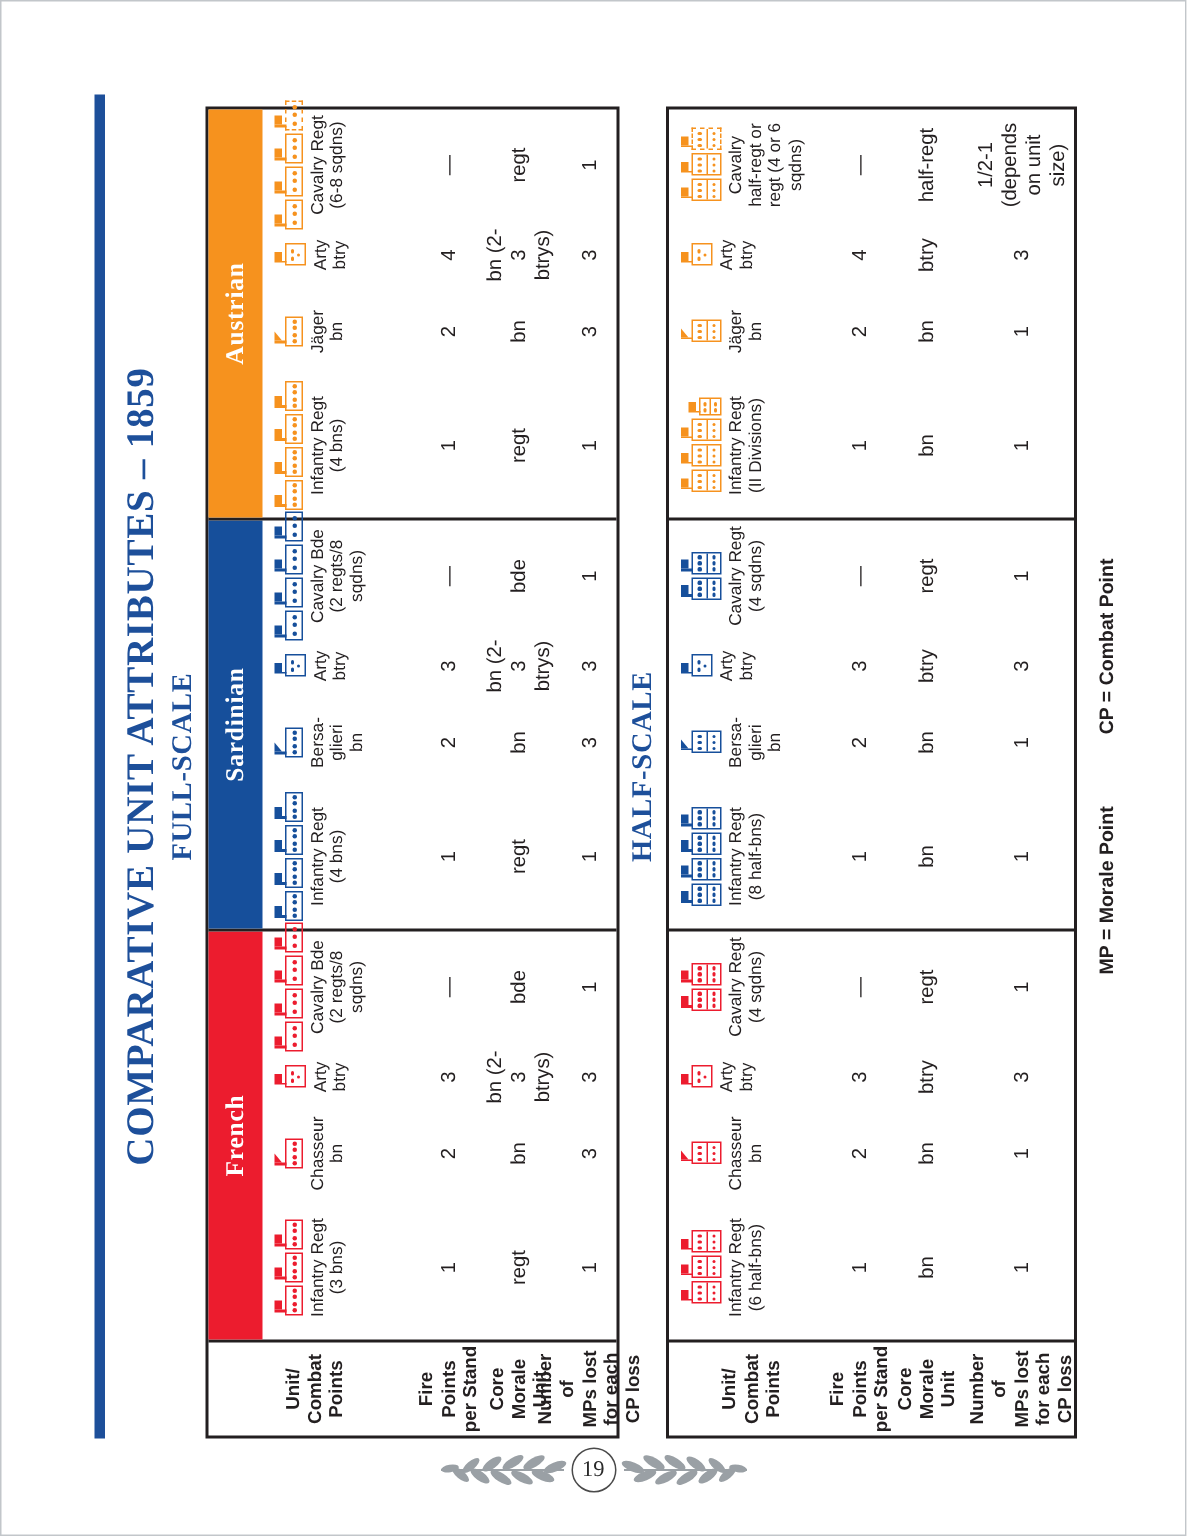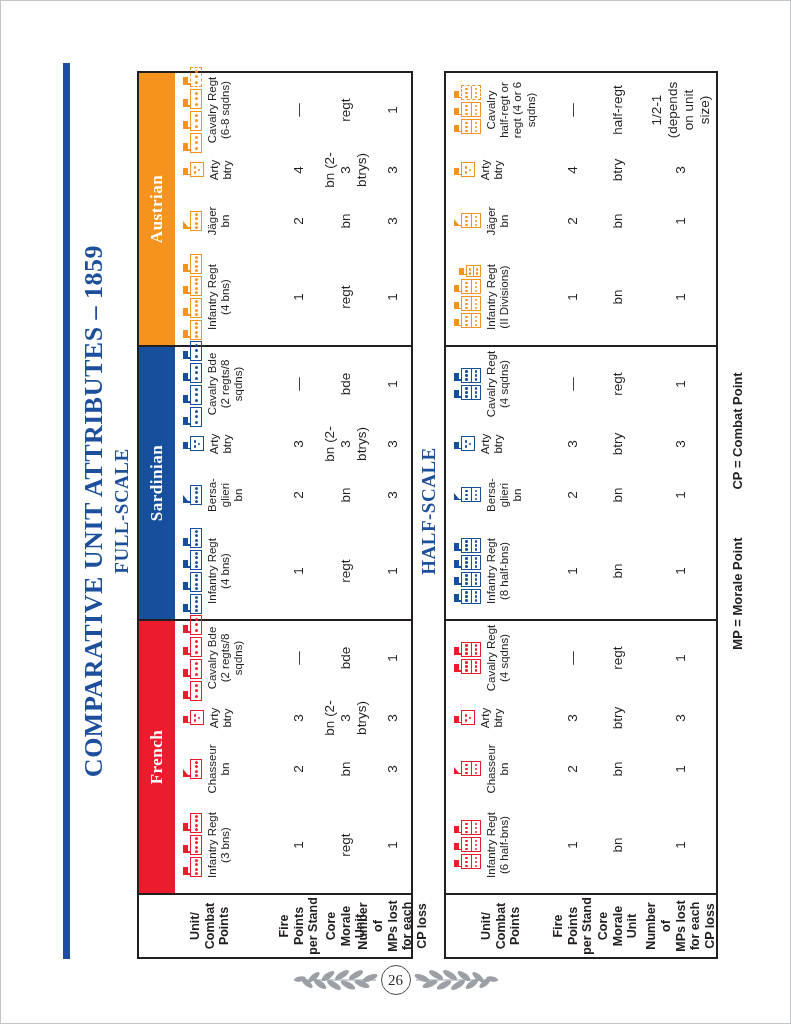--- a/index.html
+++ b/index.html
@@ -952,21 +952,21 @@
         <ellipse cx="56" cy="18" rx="8" ry="3" transform="rotate(28 56 18)"></ellipse>
         <ellipse cx="50" cy="8" rx="8" ry="3" transform="rotate(-32 50 8)"></ellipse>
         <ellipse cx="42" cy="18" rx="8" ry="3" transform="rotate(32 42 18)"></ellipse>
         <ellipse cx="36" cy="9" rx="7.5" ry="3" transform="rotate(-36 36 9)"></ellipse>
         <ellipse cx="28" cy="17" rx="7.5" ry="3" transform="rotate(36 28 17)"></ellipse>
         <ellipse cx="22" cy="10" rx="7" ry="2.8" transform="rotate(-40 22 10)"></ellipse>
         <ellipse cx="15" cy="16" rx="7" ry="2.8" transform="rotate(40 15 16)"></ellipse>
         <ellipse cx="8" cy="12" rx="6" ry="2.5" transform="rotate(-10 8 12)"></ellipse>
       </g>
     </svg>
-    <div class="pnum">26</div>
+    <div class="pnum">19</div>
     <svg width="86" height="26" viewBox="0 0 86 26" style="transform:scaleX(-1);">
       <g fill="#9aa0a5">
         <path d="M2 13 H 84" stroke="#9aa0a5" stroke-width="1.2"></path>
         <ellipse cx="78" cy="11" rx="8" ry="3" transform="rotate(-22 78 11)"></ellipse>
         <ellipse cx="70" cy="17" rx="8" ry="3" transform="rotate(22 70 17)"></ellipse>
         <ellipse cx="64" cy="8" rx="8" ry="3" transform="rotate(-30 64 8)"></ellipse>
         <ellipse cx="56" cy="18" rx="8" ry="3" transform="rotate(28 56 18)"></ellipse>
         <ellipse cx="50" cy="8" rx="8" ry="3" transform="rotate(-32 50 8)"></ellipse>
         <ellipse cx="42" cy="18" rx="8" ry="3" transform="rotate(32 42 18)"></ellipse>
         <ellipse cx="36" cy="9" rx="7.5" ry="3" transform="rotate(-36 36 9)"></ellipse>

